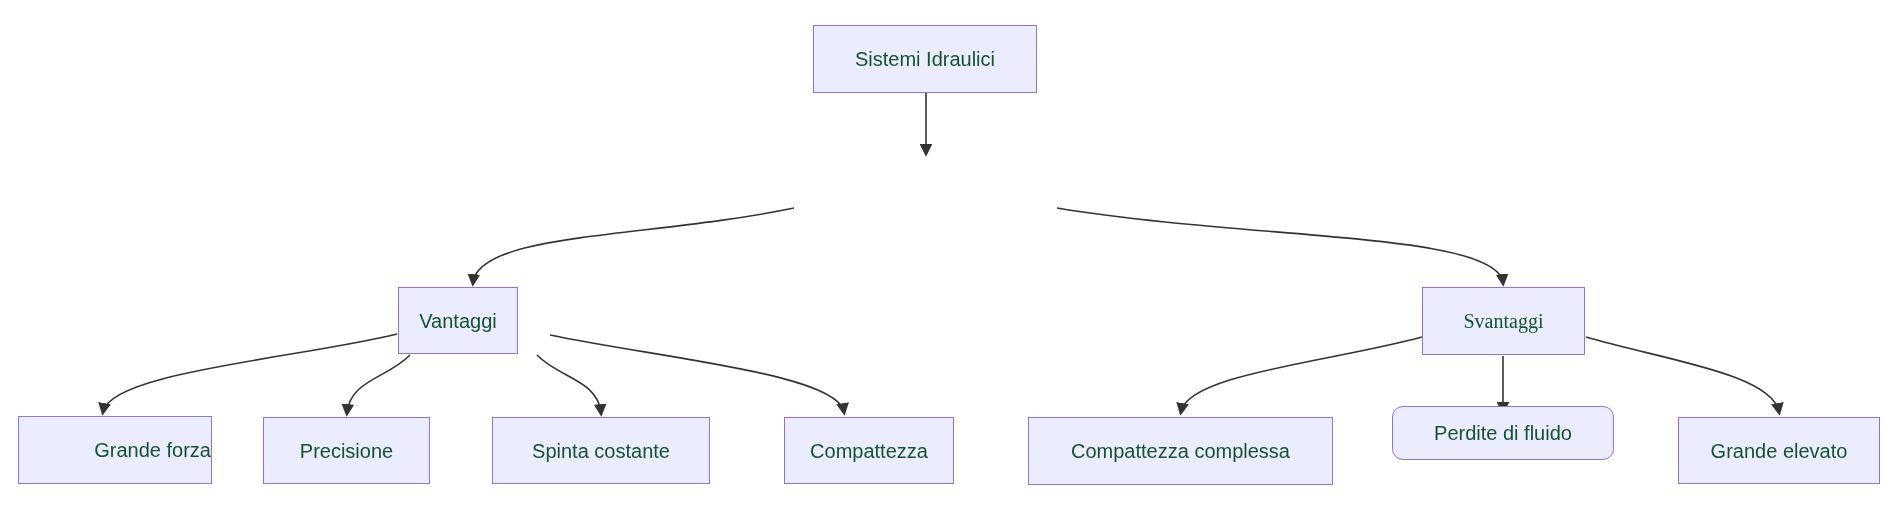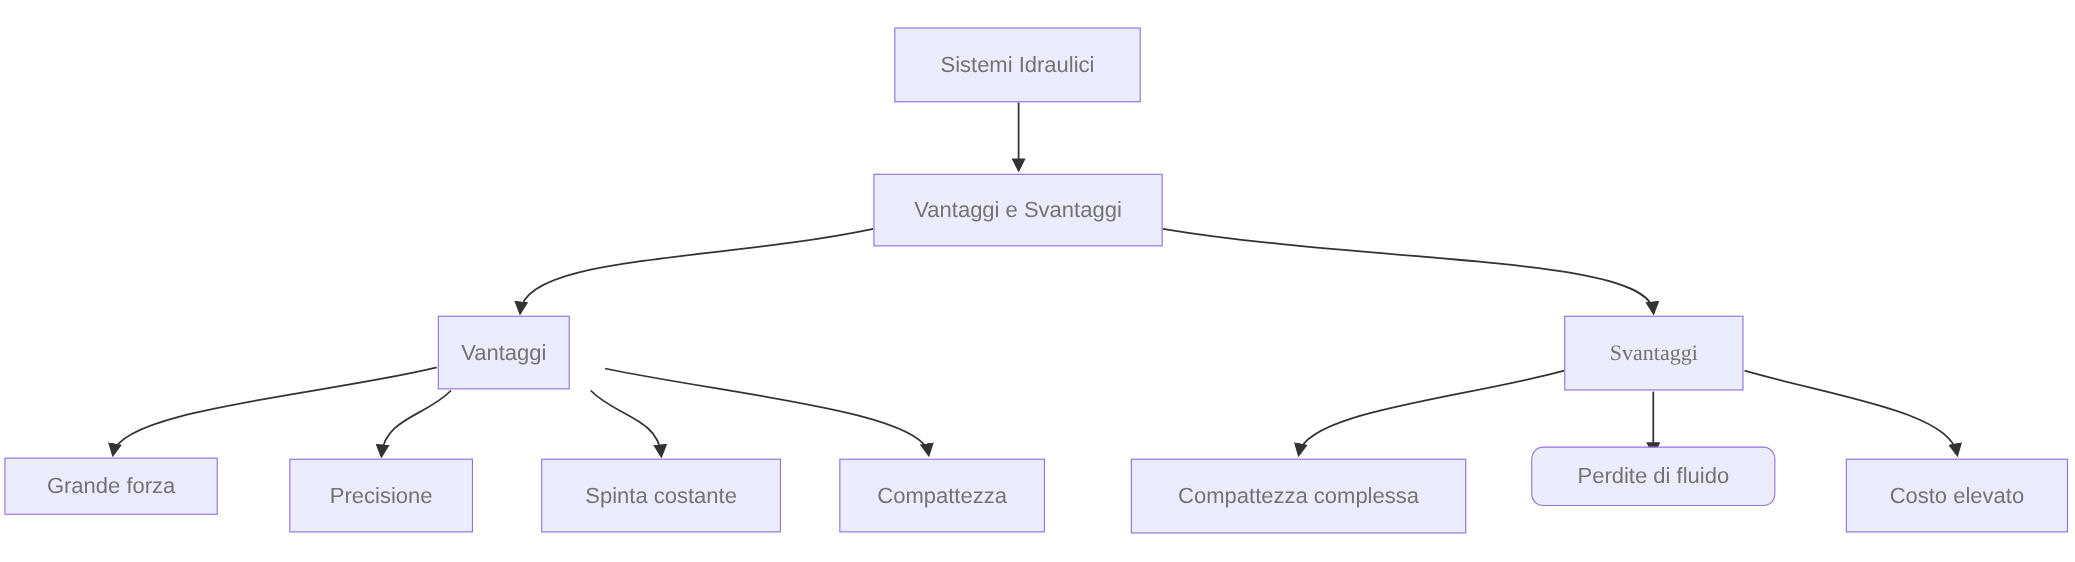--- a/index.html
+++ b/index.html
@@ -29,35 +29,35 @@
     stroke-width: 1.6px;
   }
   .node {
     position: absolute;
     box-sizing: border-box;
     background: #ECECFF;
     border: 1.4px solid #9370DB;
     display: flex;
     align-items: center;
     justify-content: center;
-    color: #737373;
+    color: #14532d;
     font-size: 20px;
     line-height: 1.2;
     white-space: nowrap;
     text-align: center;
   }
   
   #n-sistemi      { left: 813px;  top: 25px;  width: 224px; height: 68px; }
   #n-vantsvant    { left: 794px;  top: 158px; width: 263px; height: 66px; }
   #n-vantaggi     { left: 398px;  top: 287px; width: 120px; height: 67px; }
   #n-svantaggi    { left: 1422px; top: 287px; width: 163px; height: 68px; font-family: Liberation Serif, serif; }
-  #n-grande       { left: 4px;    top: 416px; width: 194px; height: 52px; }
+  #n-grande       { left: 18px;    top: 416px; width: 194px; height: 68px; justify-content: flex-end; }
   #n-precisione   { left: 263px;  top: 417px; width: 167px; height: 67px; text-align: right; }
   #n-spinta       { left: 492px;  top: 417px; width: 218px; height: 67px; }
-  #n-compattezza  { left: 763px;  top: 417px; width: 187px; height: 67px; }
+  #n-compattezza  { left: 784px;  top: 417px; width: 170px; height: 67px; }
   #n-manutenzione { left: 1028px; top: 417px; width: 305px; height: 68px; }
   #n-perdite      { left: 1392px; top: 406px; width: 222px; height: 54px; border-radius: 11px; }
   #n-costo        { left: 1678px; top: 417px; width: 202px; height: 67px; }
 </style>
 </head>
 <body>
 
 <div class="canvas">
 
   <svg class="edges" viewBox="0 0 1886 511" xmlns="http://www.w3.org/2000/svg" aria-hidden="true">
@@ -76,23 +76,20 @@
     <path class="edge" d="M 550,335 C 660,358 838,374 844,412" marker-end="url(#arrowhead)"></path>
     <path class="edge" d="M 1422,337 C 1330,362 1188,374 1181,412" marker-end="url(#arrowhead)"></path>
     <path class="edge" d="M 1503,356 L 1503,411" marker-end="url(#arrowhead)"></path>
     <path class="edge" d="M 1586,337 C 1665,360 1772,374 1779,412" marker-end="url(#arrowhead)"></path>
   </svg>
 
   <div class="node" id="n-sistemi">
     <span>Sistemi Idraulici</span>
   </div>
 
-  <div class="node" id="n-vantsvant">
-    <span>Vantaggi e Svantaggi</span>
-  </div>
 
   <div class="node" id="n-vantaggi">
     <span>Vantaggi</span>
   </div>
 
   <div class="node" id="n-svantaggi">
     <span>Svantaggi</span>
   </div>
 
   <div class="node" id="n-grande">
@@ -113,16 +110,16 @@
 
   <div class="node" id="n-manutenzione">
     <span>Compattezza complessa</span>
   </div>
 
   <div class="node" id="n-perdite">
     <span>Perdite di fluido</span>
   </div>
 
   <div class="node" id="n-costo">
-    <span>Costo elevato</span>
+    <span>Grande elevato</span>
   </div>
 
 </div>
 
 </body></html>

